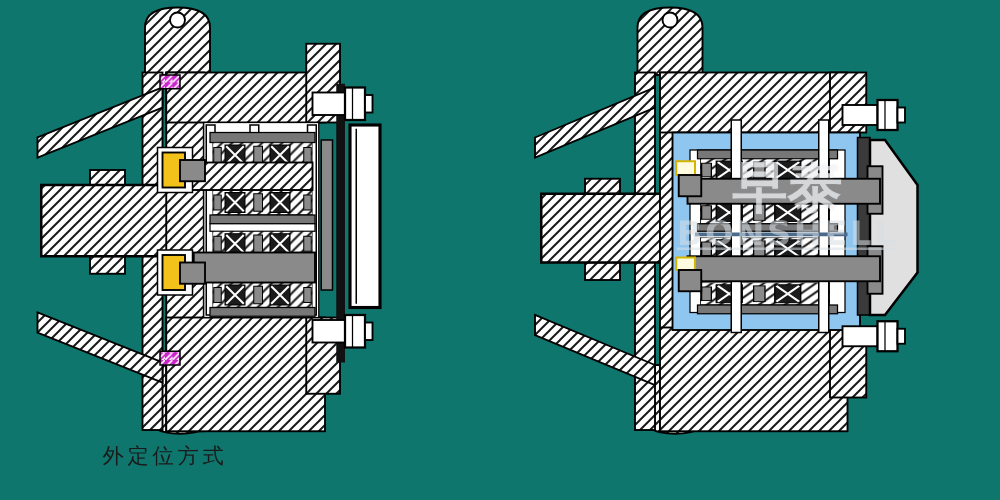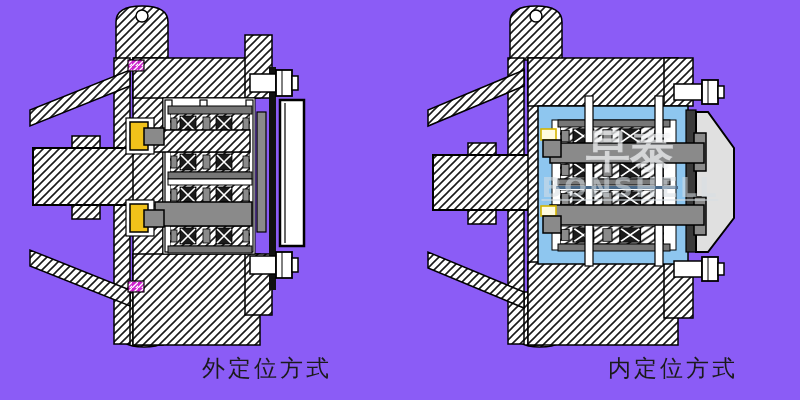--- a/index.html
+++ b/index.html
@@ -2,33 +2,33 @@
 <html style="--spacer-yellow: #f2c21a; --seal-magenta: #cc22cc; --sleeve-gray: #8a8a8a; --bar-gray: #777777; --liner-blue: #8ec6ef; --cap-gray: #e0e0e0; --gland-black: #111111; --plate-dark: #3a3a3a; --centerline-blue: #4a6a8a; --outline: #000000;"><head>
 <meta charset="utf-8">
 <style>
   :root{
     --spacer-yellow:#f2c21a; --seal-magenta:#cc22cc; --sleeve-gray:#8a8a8a;
     --bar-gray:#777777; --liner-blue:#8ec6ef; --cap-gray:#e0e0e0;
     --gland-black:#111111; --plate-dark:#3a3a3a; --centerline-blue:#4a6a8a;
     --outline:#000000;
   }
   html,body{margin:0;padding:0;background:#fff;}
-  #stage{position:relative;width:800px;height:400px;background:#8b5cf6;overflow:hidden;
+  #stage{position:relative;width:800px;height:400px;background:#0f766e;overflow:hidden;
          font-family:"DejaVu Sans","Liberation Sans",sans-serif;}
   svg{display:block;position:absolute;left:0;top:0;}
   .otl{stroke:var(--outline);}
   .c-yellow{fill:var(--spacer-yellow);}
   .c-gray{fill:var(--sleeve-gray);}
   .c-bar{fill:var(--bar-gray);}
   .c-blue{fill:var(--liner-blue);}
   .c-cap{fill:var(--cap-gray);}
   .c-black{fill:var(--gland-black);}
   .c-dark{fill:var(--plate-dark);}
   .c-cline{fill:var(--centerline-blue);}
-  .caption{position:absolute;width:250px;text-align:right;font-size:23px;letter-spacing:3px;
+  .caption{position:absolute;width:250px;text-align:left;font-size:17px;letter-spacing:3px;
            color:#1a1a1a;font-family:"DejaVu Serif","Liberation Serif",serif;}
   #caption-left{left:82px;top:353px;}
   #caption-right{left:488px;top:353px;}
   #watermark{position:absolute;left:500px;top:128px;width:260px;text-align:center;
              pointer-events:none;line-height:1.05;}
   #watermark .wm-cjk{font-size:44px;font-weight:bold;color:rgba(255,255,255,0.62);
              text-shadow:0 0 2px rgba(160,170,180,0.35);}
   #watermark .wm-latin{font-size:27px;font-weight:bold;letter-spacing:2px;
              color:rgba(215,222,228,0.55);text-decoration:underline;}
 </style>
@@ -204,14 +204,13 @@
     </g>
   </g>
 </svg>
 
 <div id="watermark">
   <div class="wm-cjk">早泰</div>
   <div class="wm-latin">BONSHELL</div>
 </div>
 
 <div id="caption-left" class="caption">外定位方式</div>
-<div id="caption-right" class="caption">内定位方式</div>
 </div>
 
 </body></html>

